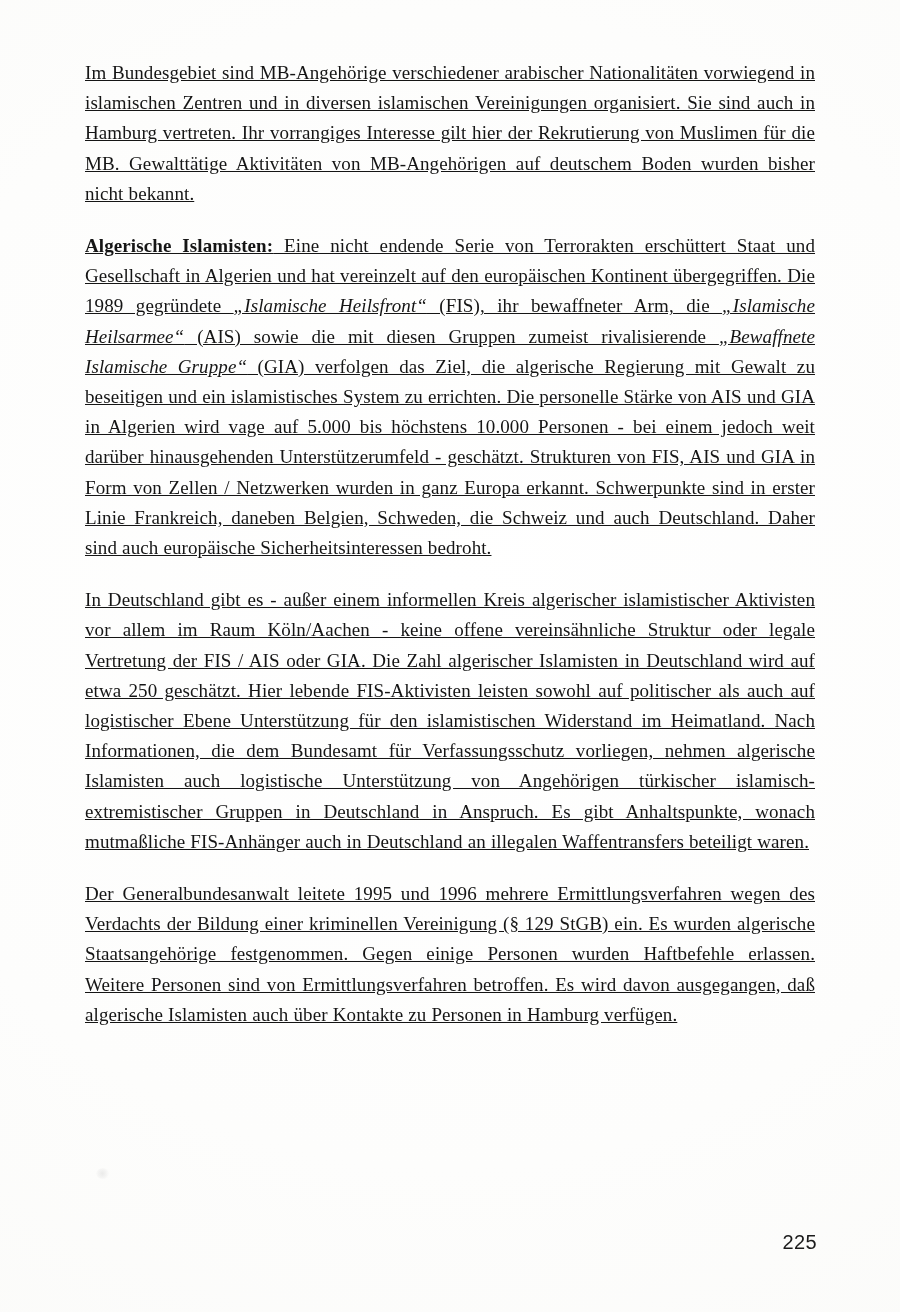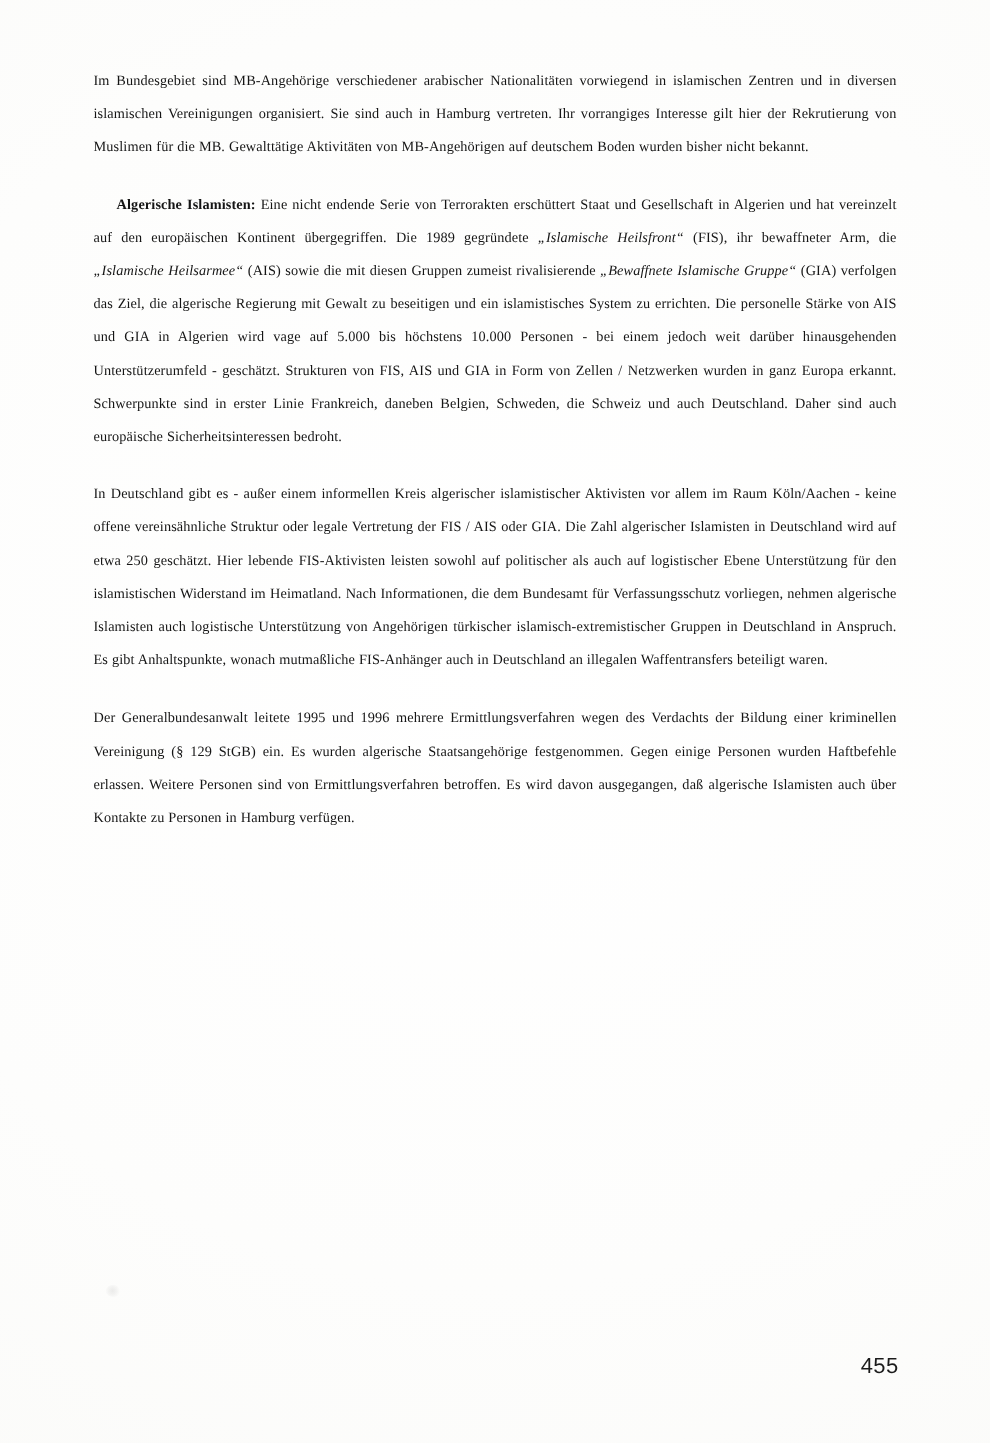--- a/index.html
+++ b/index.html
@@ -26,34 +26,34 @@
 
   .page-inner {
     position: absolute;
     left: 85px;
     top: 58px;
     width: 730px;
   }
 
   p.para {
     margin: 0 0 22px 0;
-    font-size: 13px;
+    font-size: 19px;
     line-height: 30.2px;
     text-align: justify;
     text-justify: inter-word;
     letter-spacing: 0.1px;
     word-spacing: 0.2px;
     color: #151515;
     hyphens: none;
+    text-decoration: underline;
   }
   p.para:last-of-type { margin-bottom: 16px; }
 
   .lead {
     font-weight: bold;
-    margin-left: 21px;
   }
   .ital {
     font-style: italic;
   }
 
   
   .folio {
     position: absolute;
     right: 83px;
     bottom: 58px;
@@ -89,15 +89,15 @@
     <p class="para"><span class="lead">Algerische Islamisten:</span><span> Eine nicht endende Serie von Terrorakten erschüttert Staat und Gesellschaft in Algerien und hat vereinzelt auf den europäischen Kontinent übergegriffen. Die 1989 gegründete </span><span class="ital">„Islamische Heilsfront“</span><span> (FIS), ihr bewaffneter Arm, die </span><span class="ital">„Islamische Heilsarmee“</span><span> (AIS) sowie die mit diesen Gruppen zumeist rivalisierende </span><span class="ital">„Bewaffnete Islamische Gruppe“</span><span> (GIA) verfolgen das Ziel, die algerische Regierung mit Gewalt zu beseitigen und ein islamistisches System zu errichten. Die personelle Stärke von AIS und GIA in Algerien wird vage auf 5.000 bis höchstens 10.000 Personen - bei einem jedoch weit darüber hinausgehenden Unterstützerumfeld - geschätzt. Strukturen von FIS, AIS und GIA in Form von Zellen / Netzwerken wurden in ganz Europa erkannt. Schwerpunkte sind in erster Linie Frankreich, daneben Belgien, Schweden, die Schweiz und auch Deutschland. Daher sind auch europäische Sicherheitsinteressen bedroht.</span></p>
 
     <p class="para">In Deutschland gibt es - außer einem informellen Kreis algerischer islamistischer Aktivisten vor allem im Raum Köln/Aachen - keine offene vereinsähnliche Struktur oder legale Vertretung der FIS / AIS oder GIA. Die Zahl algerischer Islamisten in Deutschland wird auf etwa 250 geschätzt. Hier lebende FIS-Aktivisten leisten sowohl auf politischer als auch auf logistischer Ebene Unterstützung für den islamistischen Widerstand im Heimatland. Nach Informationen, die dem Bundesamt für Verfassungsschutz vorliegen, nehmen algerische Islamisten auch logistische Unterstützung von Angehörigen türkischer islamisch-extremistischer Gruppen in Deutschland in Anspruch. Es gibt Anhaltspunkte, wonach mutmaßliche FIS-Anhänger auch in Deutschland an illegalen Waffentransfers beteiligt waren.</p>
 
     <p class="para">Der Generalbundesanwalt leitete 1995 und 1996 mehrere Ermittlungsverfahren wegen des Verdachts der Bildung einer kriminellen Vereinigung (§ 129 StGB) ein. Es wurden algerische Staatsangehörige festgenommen. Gegen einige Personen wurden Haftbefehle erlassen. Weitere Personen sind von Ermittlungsverfahren betroffen. Es wird davon ausgegangen, daß algerische Islamisten auch über Kontakte zu Personen in Hamburg verfügen.</p>
 
   </div>
 
   <div class="speck"></div>
 
-  <div class="folio">455</div>
+  <div class="folio">225</div>
 
 </div>
 
 </body></html>

